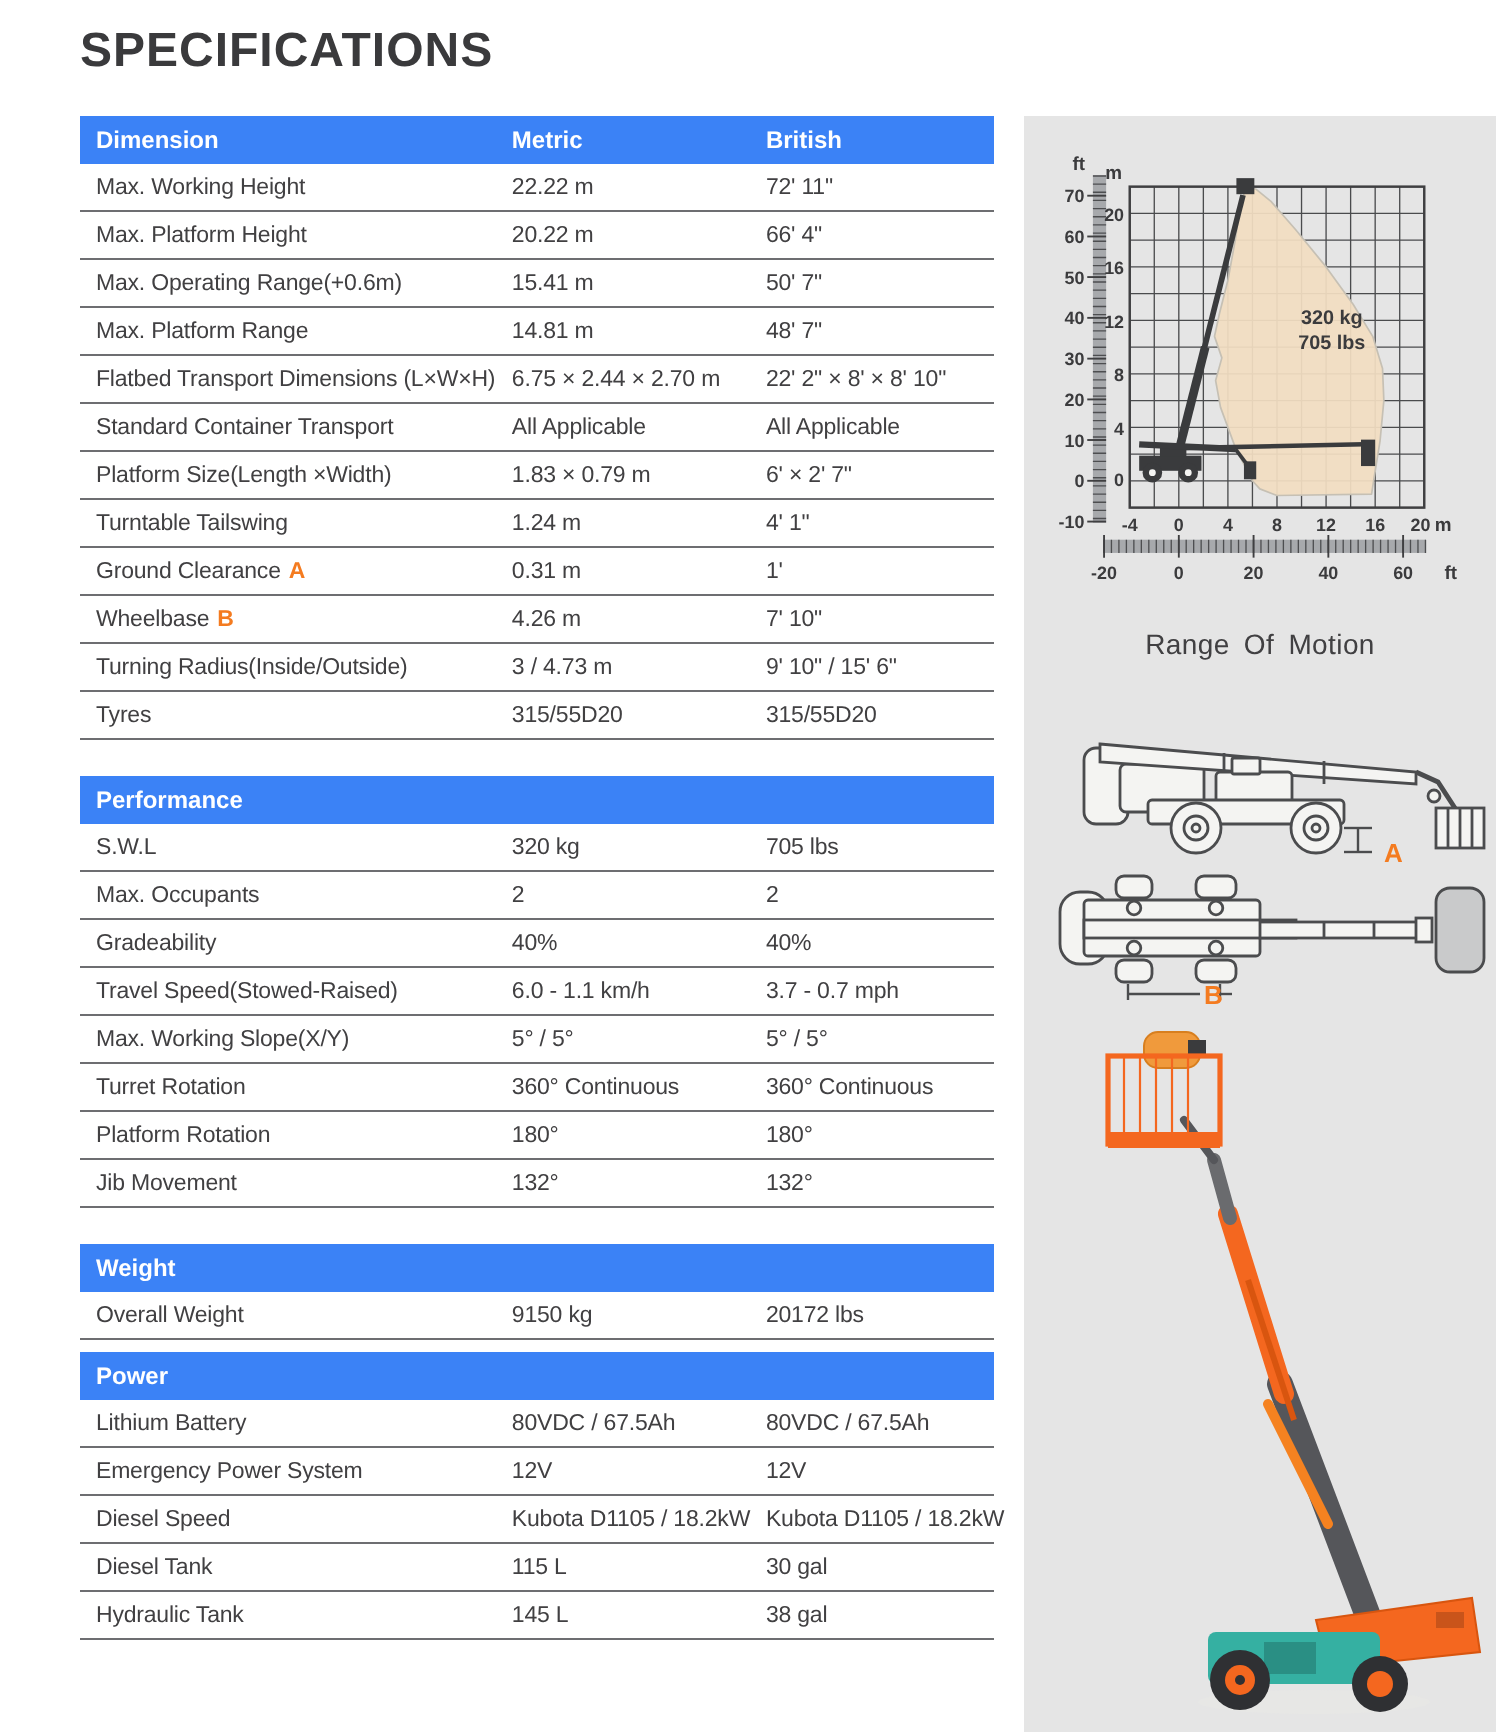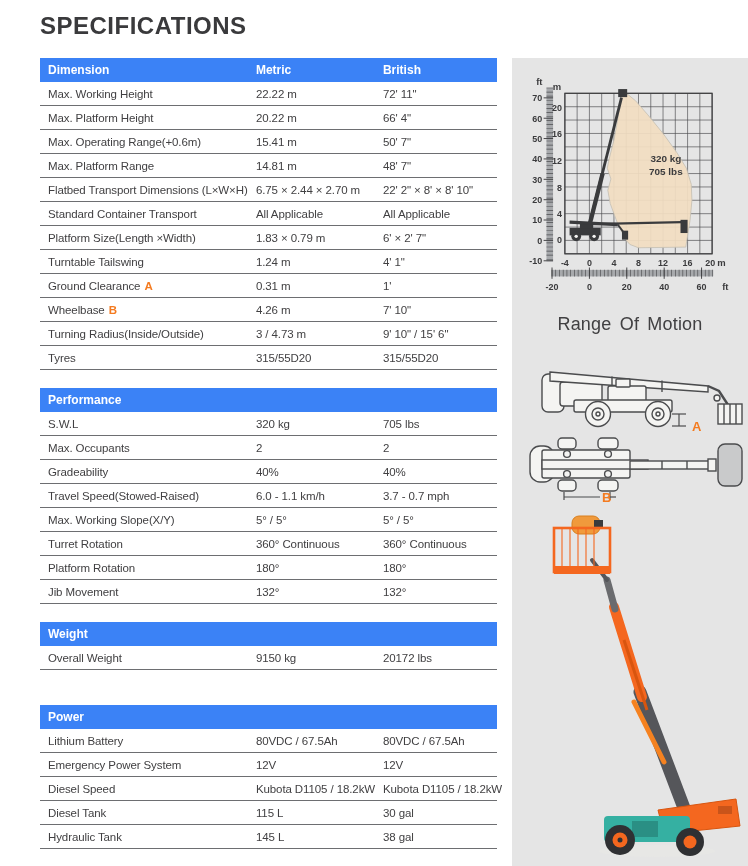--- a/index.html
+++ b/index.html
@@ -8,41 +8,41 @@
     background:#ffffff;font-family:"Liberation Sans",sans-serif;
     -webkit-font-smoothing:antialiased;
   }
   .page-title{
     position:absolute;left:40px;top:12px;margin:0;
     font-size:24px;font-weight:bold;color:#3a3a3c;letter-spacing:.5px;
   }
   .tables{position:absolute;left:40px;top:58px;width:457px;}
   .sec{margin:0;}
   .sec + .sec{margin-top:18px;}
-  .sec.tight{margin-top:35px;}
+  .sec.tight{margin-top:6px;}
   table{width:100%;border-collapse:collapse;table-layout:fixed;}
   col.c1{width:45.5%;} col.c2{width:27.8%;} col.c3{width:26.7%;}
   thead th{
     background:#3b82f6;color:#ffffff;text-align:left;
     font-size:12px;font-weight:bold;padding:5px 8px;height:14px;
     white-space:nowrap;
   }
   tbody td{
     font-size:11.5px;color:#414042;padding:5px 8px;height:13px;
     border-bottom:1px solid #6d6e71;white-space:nowrap;overflow:visible;
     letter-spacing:-0.1px;
   }
   .marker{color:#F47B20;font-weight:bold;margin-left:4px;}
   .panel{
     position:absolute;left:512px;top:58px;width:236px;height:808px;
     background:#e5e5e5;
   }
   .chart-caption{
     position:absolute;left:0;top:256px;width:236px;text-align:center;
-    font-size:18px;color:#414042;word-spacing:3px;letter-spacing:.2px;
+    font-size:14px;color:#414042;word-spacing:3px;letter-spacing:.2px;
   }
   svg{position:absolute;left:0;display:block;}
   #range-chart{top:0;}
   #side-view{top:290px;}
   #top-view{top:378px;}
   #product-photo{top:452px;}
   text{font-family:"Liberation Sans",sans-serif;fill:#3b3b3d;}
   .tick{font-size:9.5px;font-weight:bold;}
   .unit{font-size:10px;font-weight:bold;}
   .cap{font-size:10.5px;font-weight:bold;}

